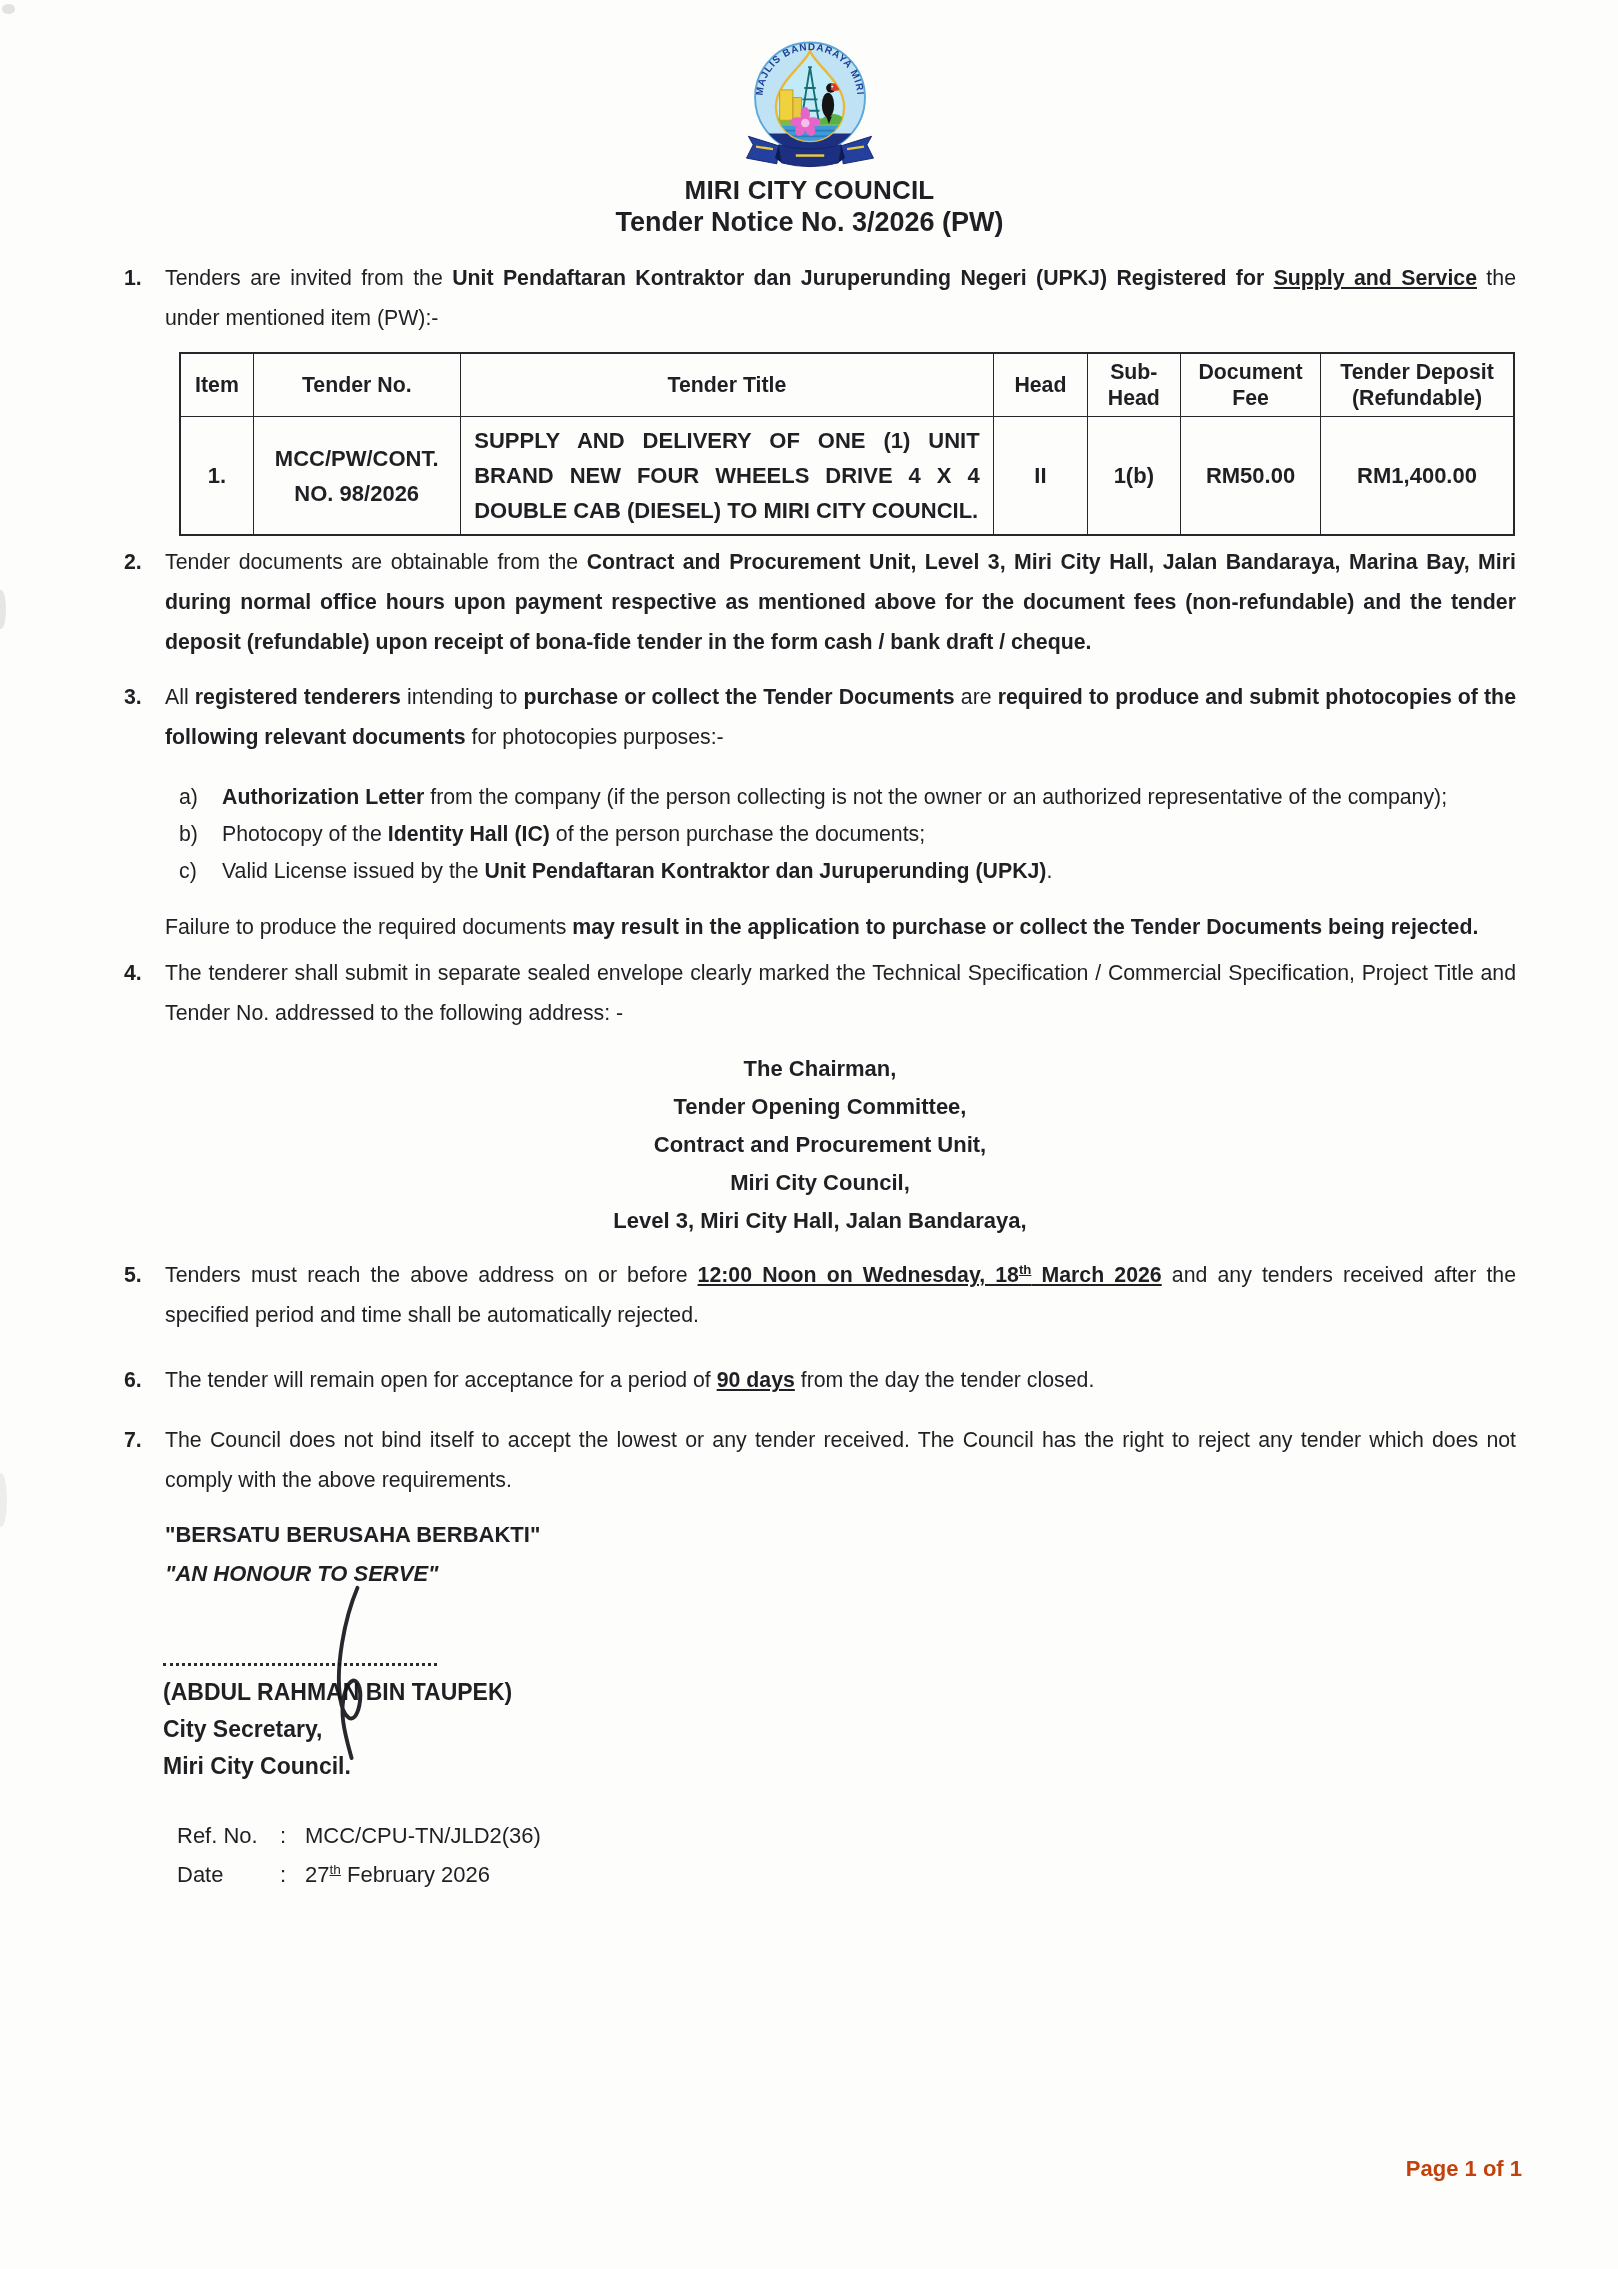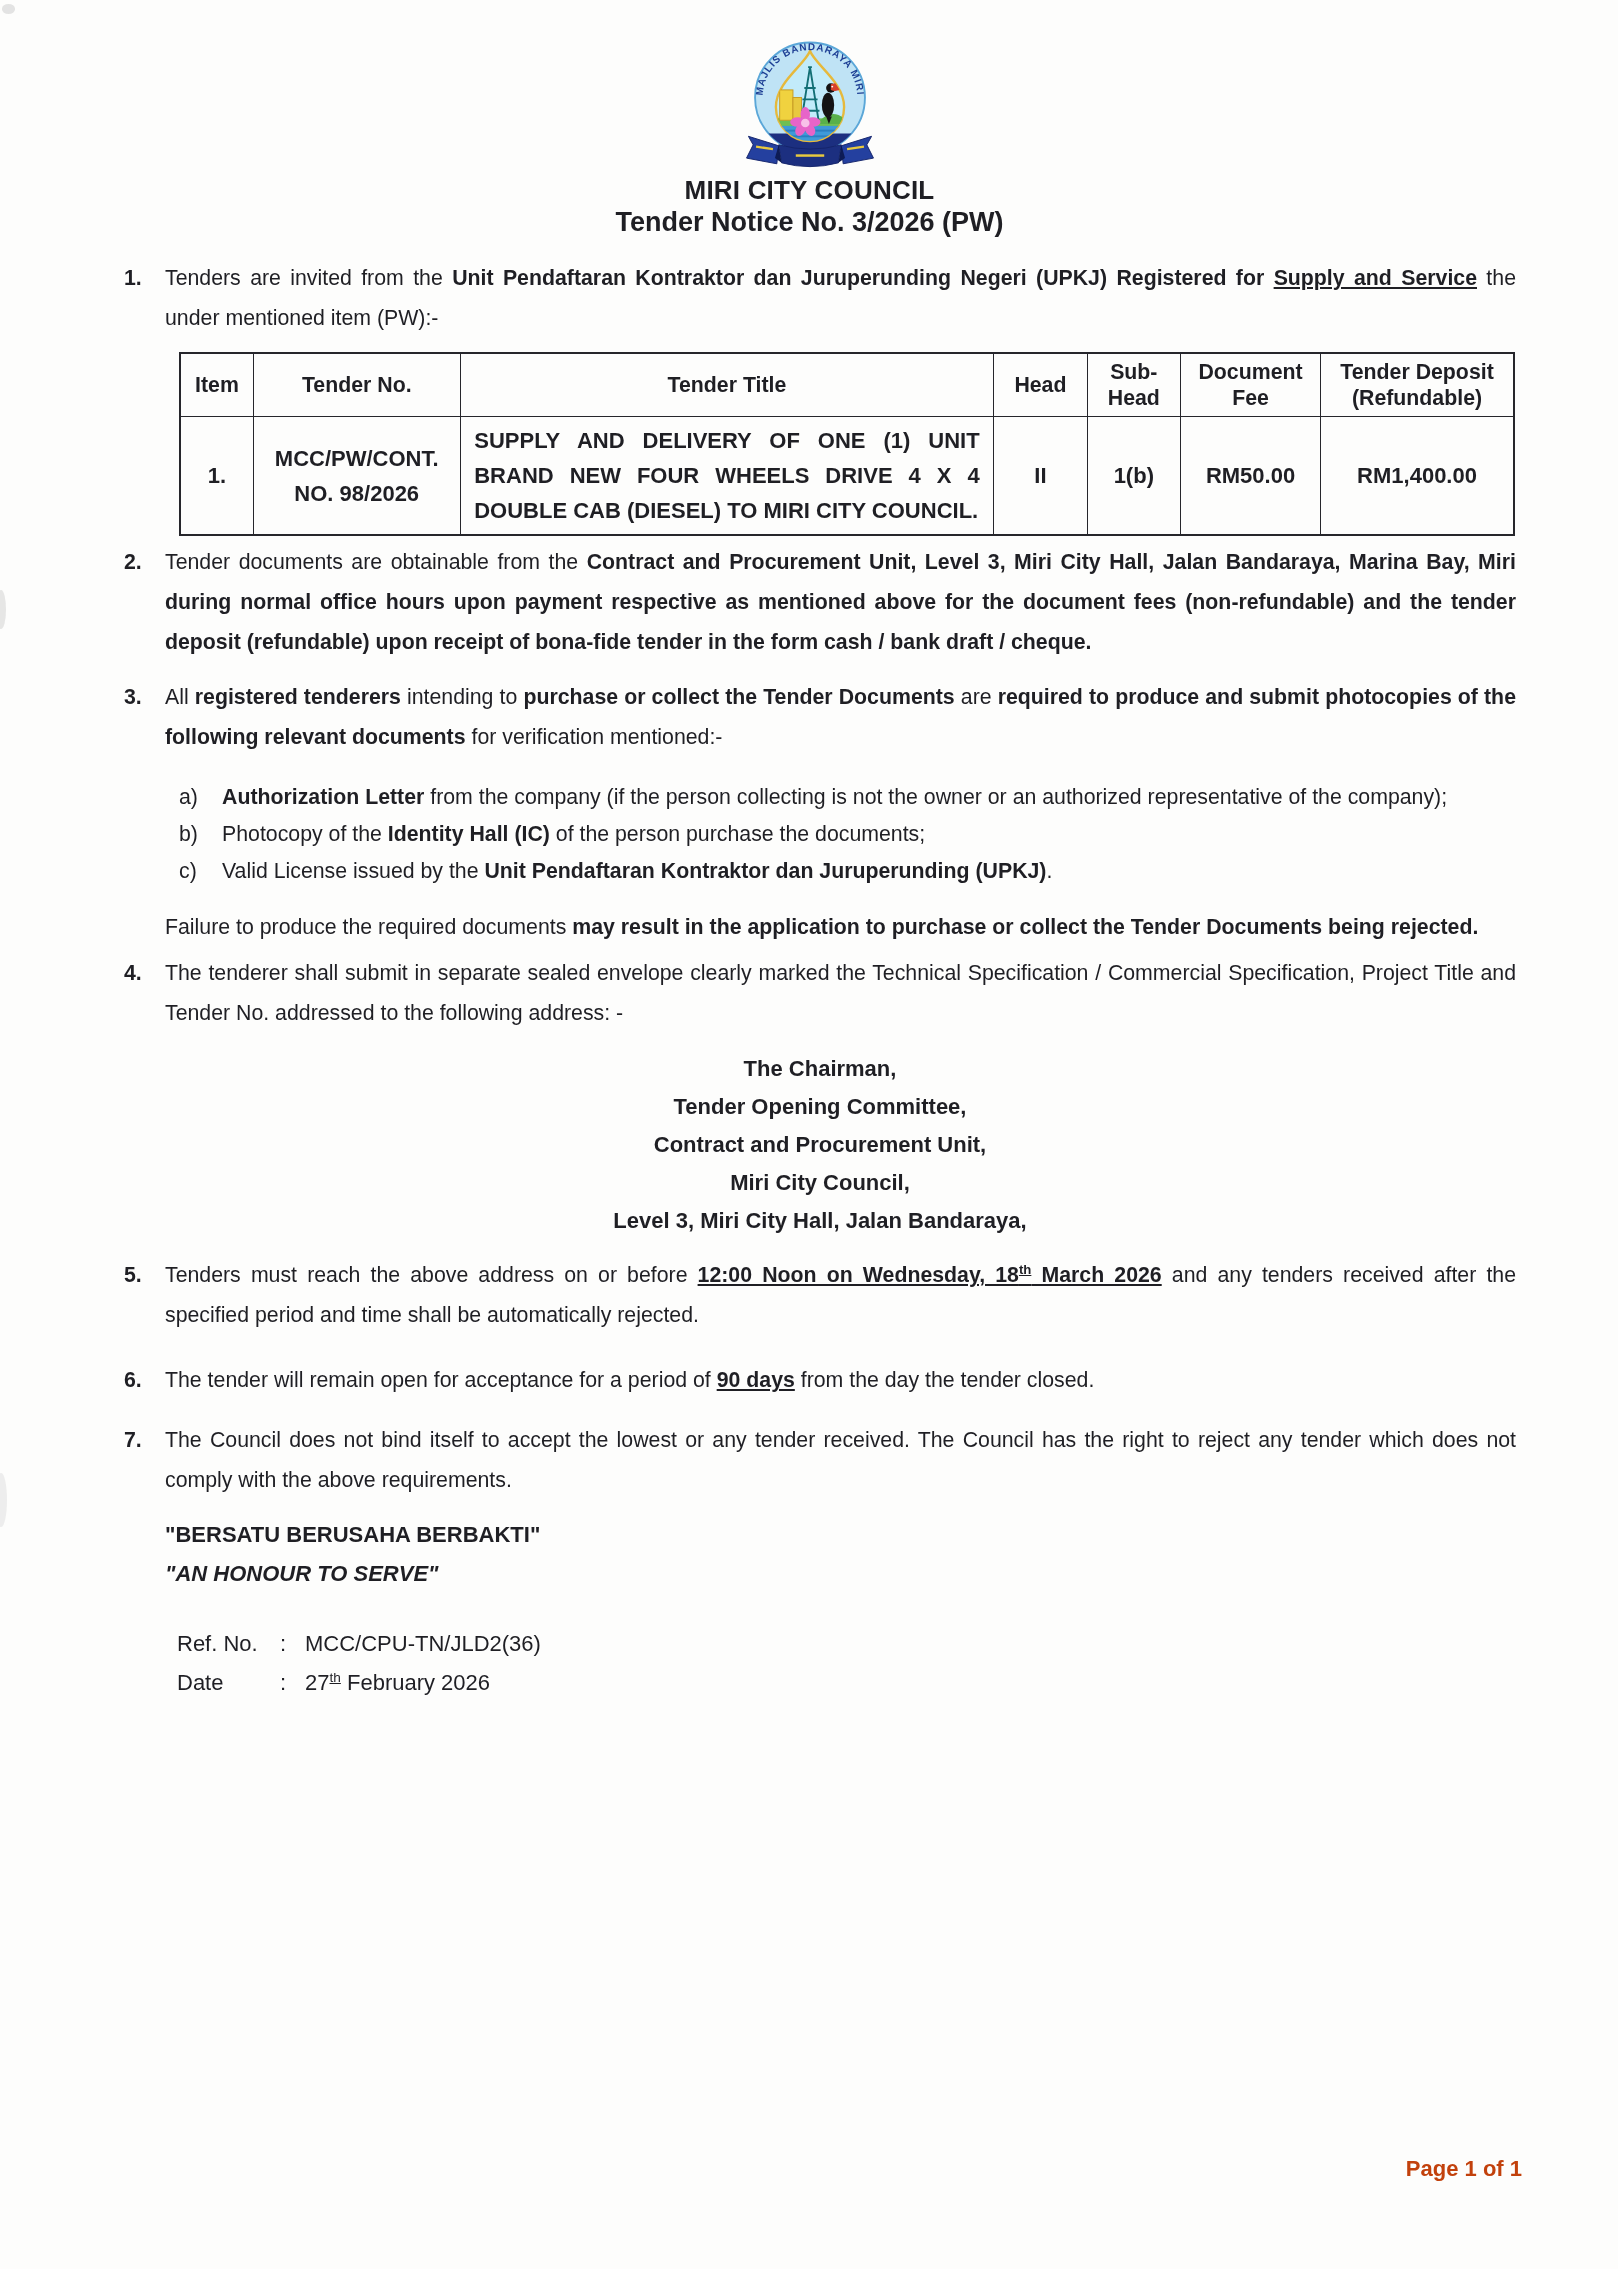--- a/index.html
+++ b/index.html
@@ -183,21 +183,21 @@
       </table>
     </div>
 
     <div class="itm" style="margin-top:5.8px">
       <span class="num">2.</span>
       <p class="itx"><span>Tender documents are obtainable from the </span><span class="b">Contract and Procurement Unit, Level 3, Miri City Hall, Jalan Bandaraya, Marina Bay, Miri during normal office hours upon payment respective as mentioned above for the document fees (non-refundable) and the tender deposit (refundable) upon receipt of bona-fide tender in the form cash / bank draft / cheque.</span></p>
     </div>
 
     <div class="itm" style="margin-top:15.5px">
       <span class="num">3.</span>
-      <p class="itx"><span>All </span><span class="b">registered tenderers</span><span> intending to </span><span class="b">purchase or collect the Tender Documents</span><span> are </span><span class="b">required to produce and submit photocopies of the following relevant documents</span><span> for verification mentioned:-</span></p>
+      <p class="itx"><span>All </span><span class="b">registered tenderers</span><span> intending to </span><span class="b">purchase or collect the Tender Documents</span><span> are </span><span class="b">required to produce and submit photocopies of the following relevant documents</span><span> for photocopies purposes:-</span></p>
     </div>
 
     <div style="margin-top:21.3px">
       <div class="sub">
         <span class="sublabel">a)</span>
         <p class="subtx"><span class="b">Authorization Letter</span><span> from the company (if the person collecting is not the owner or an authorized representative of the company);</span></p>
       </div>
       <div class="sub">
         <span class="sublabel">b)</span>
         <p class="subtx"><span>Photocopy of the </span><span class="b">Identity Hall (IC)</span><span> of the person purchase the documents;</span></p>
@@ -236,20 +236,29 @@
     <div class="itm" style="margin-top:19.4px">
       <span class="num">7.</span>
       <p class="itx"><span>The Council does not bind itself to accept the lowest or any tender received. The Council has the right to reject any tender which does not comply with the above requirements.</span></p>
     </div>
 
     <div class="motto">
       <div>"BERSATU BERUSAHA BERBAKTI"</div>
       <div class="it">"AN HONOUR TO SERVE"</div>
     </div>
 
+    <div class="sig">
+      <svg class="squiggle" viewBox="0 0 108 182">
+        <path d="M58,5 C44,38 36,86 40,116 C43,140 55,149 60,126 C64,104 54,90 46,110 C38,132 46,158 52,180" fill="none" stroke="#15151a" stroke-width="4" stroke-linecap="round" opacity="0.92"></path>
+      </svg>
+      <div class="dots"></div>
+      <div class="signame">(ABDUL RAHMAN BIN TAUPEK)</div>
+      <div class="sigtitle">City Secretary,</div>
+      <div class="sigorg">Miri City Council.</div>
+    </div>
 
     <div class="ref">
       <div class="refrow">
         <span class="reflab">Ref. No.</span>
         <span class="refcol">:</span>
         <span>MCC/CPU-TN/JLD2(36)</span>
       </div>
       <div class="refrow">
         <span class="reflab">Date</span>
         <span class="refcol">:</span>

